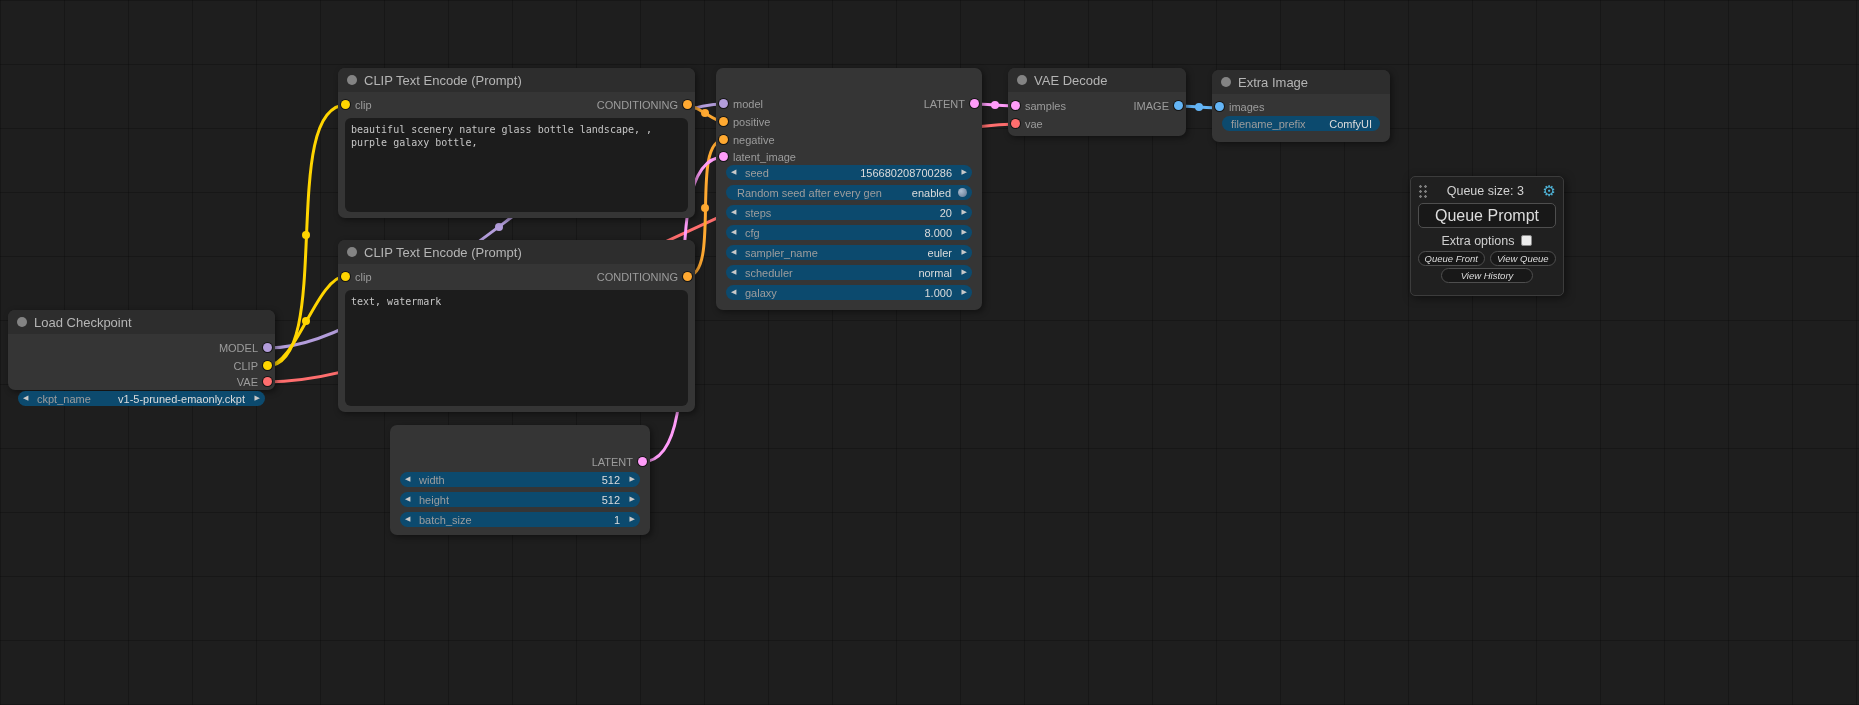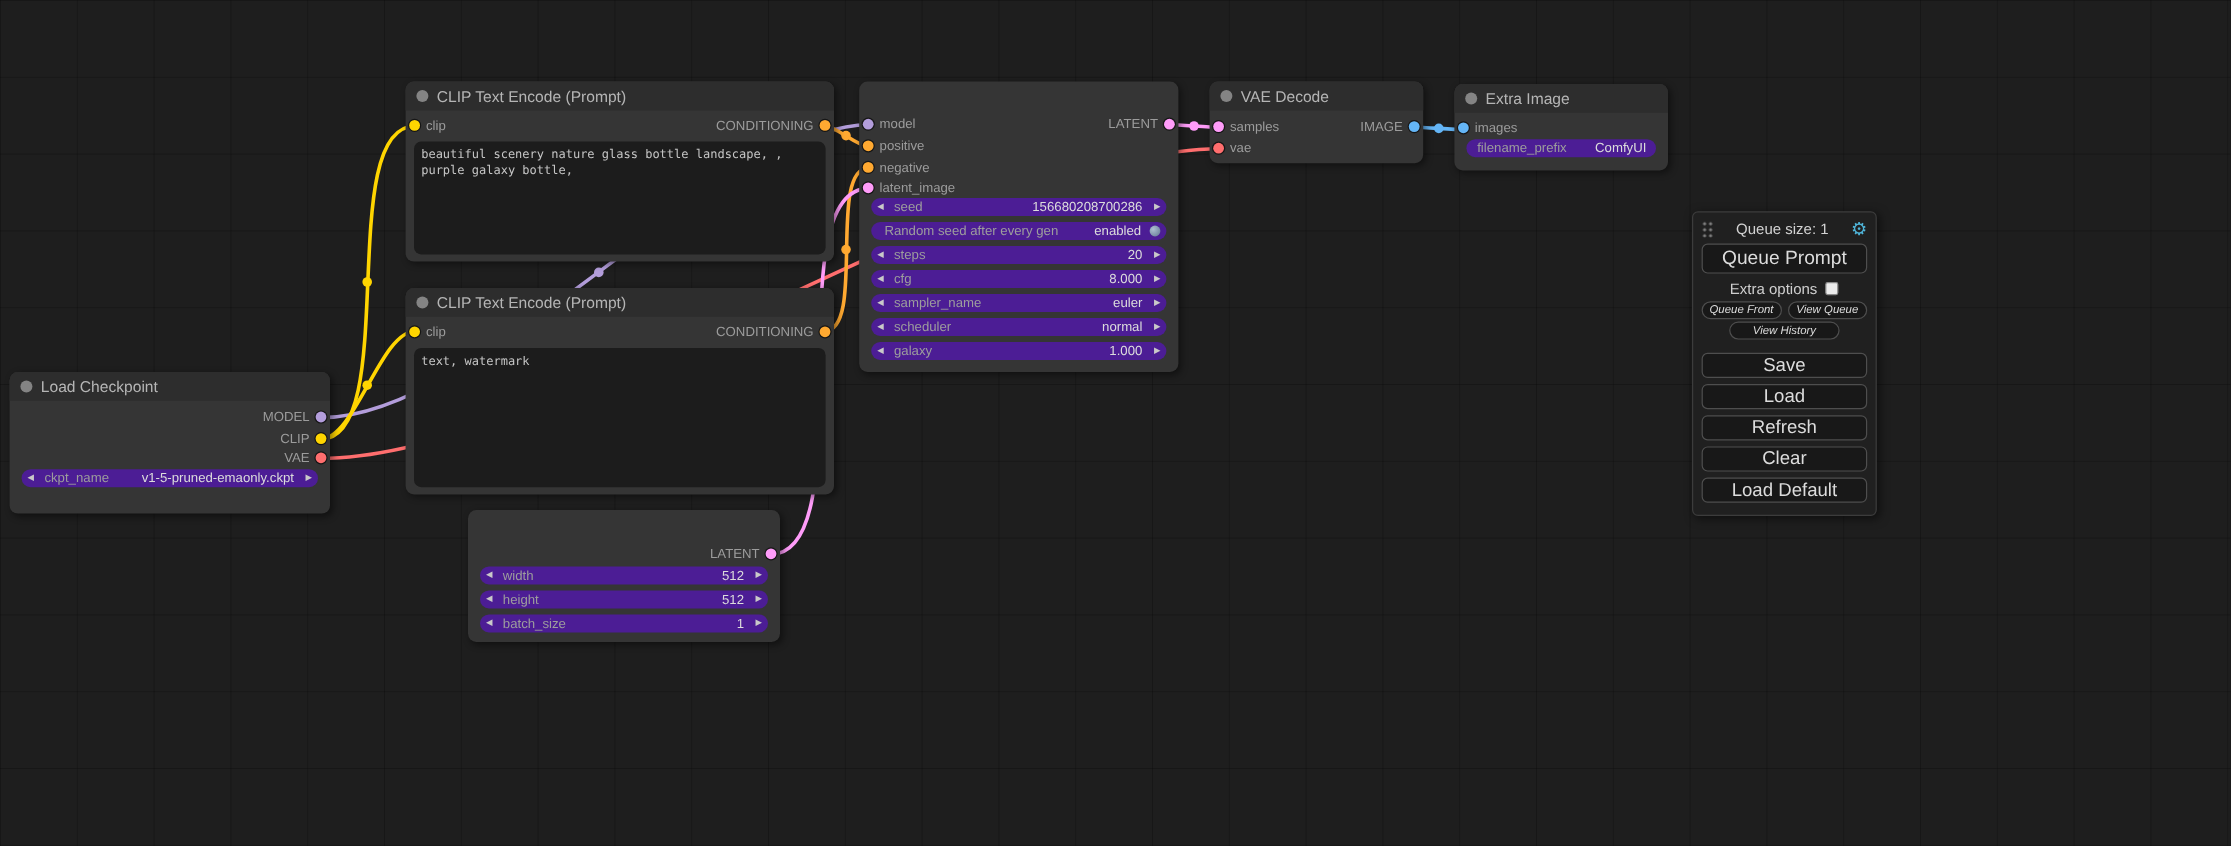--- a/index.html
+++ b/index.html
@@ -22,21 +22,21 @@
           border-radius:7px 7px 0 0;display:flex;align-items:center;gap:7px;
           padding-left:9px;color:#b5b5b5;font-size:13px;box-sizing:border-box;}
   .tdot{width:10px;height:10px;border-radius:50%;background:#848484;flex:none;}
   .sdot{position:absolute;width:9px;height:9px;border-radius:50%;box-shadow:0 0 0 1px #161616;}
   .sdot.in{left:3px;} .sdot.out{right:3px;}
   .slabel{position:absolute;height:14px;line-height:14px;font-size:11px;color:#9c9c9c;white-space:nowrap;}
   .slabel.in{left:17px;} .slabel.out{right:17px;text-align:right;}
   .c-model{background:#B39DDB}.c-clip{background:#FFD500}.c-vae{background:#FF6E6E}
   .c-cond{background:#FFA931}.c-latent{background:#FF9CF9}.c-image{background:#64B5F6}
 
-  .widget{position:absolute;left:10px;right:10px;height:15px;background:#4c1d95;
+  .widget{position:absolute;left:10px;right:10px;height:15px;background:#0c4a6e;
           border-radius:8px;display:flex;align-items:center;padding:0 5px;
           font-size:11px;box-sizing:border-box;cursor:pointer;}
   .warr{color:#c9c9c9;font-size:7px;width:12px;flex:none;
         font-family:"DejaVu Sans",sans-serif;line-height:15px;}
   .warr.r{text-align:right;}
   .wlabel{color:#9d9d9d;margin-left:2px;white-space:nowrap;}
   .wvalue{margin-left:auto;color:#dcdcdc;margin-right:3px;white-space:nowrap;}
   .toggle-dot{width:9px;height:9px;border-radius:50%;flex:none;margin-left:4px;
         background:radial-gradient(circle at 3px 3px,#aebfd2,#5f7590);}
 
@@ -97,21 +97,21 @@
     <path class="wire" d="M642,462 C721,462 645,157 724,157" stroke="#FF9CF9"></path>
     <circle cx="683" cy="309" r="4" fill="#FF9CF9"></circle>
 
     <path class="wire" d="M974,104 C984,104 1006,106 1016,106" stroke="#FF9CF9"></path>
     <circle cx="995" cy="105" r="4" fill="#FF9CF9"></circle>
 
     <path class="wire" d="M1178,106 C1188,106 1210,108 1220,108" stroke="#64B5F6"></path>
     <circle cx="1199" cy="107" r="4" fill="#64B5F6"></circle>
   </svg>
 
-  <div class="node" style="left:8px;top:310px;width:267px;height:118px">
+  <div class="node" style="left:8px;top:310px;width:267px;height:80px">
     <div class="ntitle">
       <span class="tdot"></span>
       <span>Load Checkpoint</span>
     </div>
     <span class="slabel out" style="top:31px">MODEL</span>
     <span class="sdot out c-model" style="top:33px"></span>
     <span class="slabel out" style="top:49px">CLIP</span>
     <span class="sdot out c-clip" style="top:51px"></span>
     <span class="slabel out" style="top:65px">VAE</span>
     <span class="sdot out c-vae" style="top:67px"></span>
@@ -247,37 +247,30 @@
     <span class="slabel in" style="top:30px">images</span>
     <div class="widget" style="top:46px">
       <span class="wlabel" style="margin-left:4px">filename_prefix</span>
       <span class="wvalue">ComfyUI</span>
     </div>
   </div>
 
   <div class="menu">
     <div class="mhead">
       <span class="drag"></span>
-      <span class="qsize">Queue size: 1</span>
+      <span class="qsize">Queue size: 3</span>
       <span class="gear">⚙</span>
     </div>
     <button class="btn btn-queue">Queue Prompt</button>
     <div class="extra">
       <span>Extra options</span>
       <span class="cb"></span>
     </div>
     <div class="row2">
       <button class="btn btn-sm">Queue Front</button>
       <button class="btn btn-sm">View Queue</button>
     </div>
     <div class="rowc">
       <button class="btn btn-sm vh">View History</button>
     </div>
-    <div class="stack">
-      <button class="btn btn-lg">Save</button>
-      <button class="btn btn-lg">Load</button>
-      <button class="btn btn-lg">Refresh</button>
-      <button class="btn btn-lg">Clear</button>
-      <button class="btn btn-lg">Load Default</button>
-    </div>
   </div>
 
 </div>
 
 </body></html>

